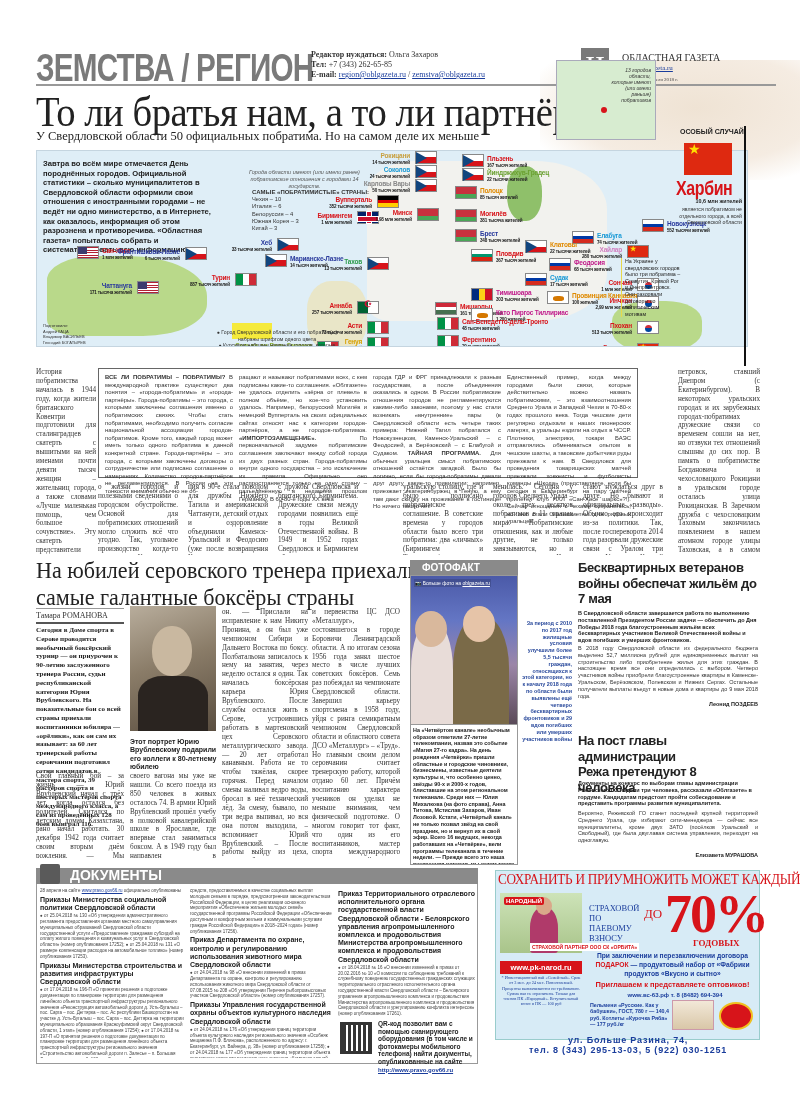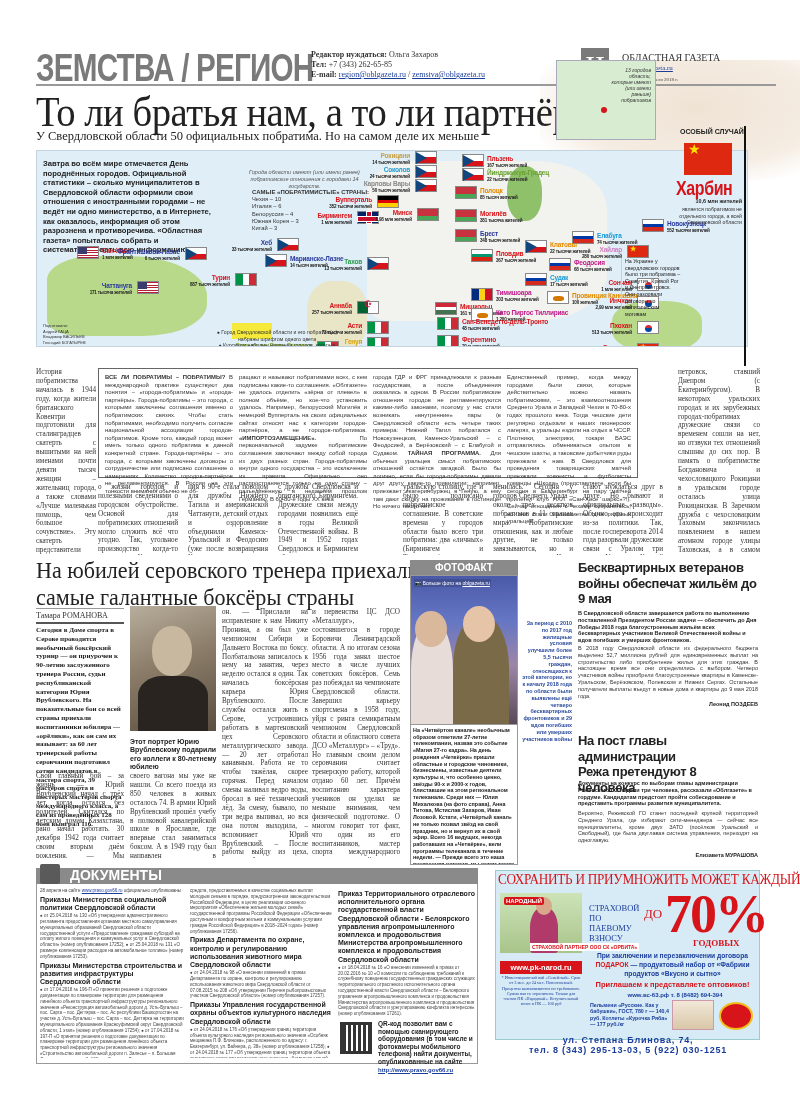--- a/index.html
+++ b/index.html
@@ -71,21 +71,21 @@
 .sbox .c{position:absolute;top:5px}
 
 #box-title{left:36px;top:557px;font-family:"Liberation Serif",serif;font-size:24px;line-height:27px;color:#222;transform:scaleX(0.92);transform-origin:left;white-space:nowrap}
 #author{left:36px;top:608px;width:88px;font-family:"Liberation Serif",serif;font-size:8px;color:#333;border-top:1px solid #999;border-bottom:2px solid #555;padding:2px 0}
 #lead{left:36px;top:626px;width:88px;font-family:"Liberation Serif",serif;font-weight:bold;font-size:7px;line-height:8.8px;color:#222}
 #portrait{left:130px;top:606px;width:86px;height:125px;background:linear-gradient(160deg,#b8ad9c 0%,#8a7c68 45%,#5a4e40 100%)}
 #portrait .face{position:absolute;left:22px;top:20px;width:40px;height:50px;border-radius:48%;background:#c9b8a0}
 #portrait .suit{position:absolute;left:8px;top:70px;width:70px;height:55px;border-radius:35% 35% 0 0;background:#2a2420}
 #portrait-cap{left:130px;top:738px;width:90px;font-size:7px;font-weight:bold;line-height:8.3px;color:#222}
 
-#photo-hdr{left:410px;top:560px;width:108px;height:15px;background:#8a8a8a;color:#fff;font-weight:bold;font-size:10px;line-height:15px;padding-left:25px}
+#photo-hdr{left:410px;top:560px;width:108px;height:15px;background:#8a8a8a;color:#fff;font-weight:bold;font-size:10px;line-height:15px;padding-left:12px}
 #photo-frame{left:410px;top:575px;width:108px;height:150px;border:1.5px solid #999;background:linear-gradient(180deg,#4b5aa8 0%,#6476c4 30%,#9c86a8 60%,#5a4a58 100%);overflow:hidden}
 #photo-frame .p1{position:absolute;left:0;top:45px;width:42px;height:110px;border-radius:45% 45% 0 0;background:#e8dcd8}
 #photo-frame .p2{position:absolute;left:42px;top:40px;width:56px;height:115px;border-radius:45% 45% 0 0;background:#7a6a48}
 #photo-frame .h1{position:absolute;left:4px;top:35px;width:32px;height:36px;border-radius:50%;background:#d9b89c}
 #photo-frame .h2{position:absolute;left:52px;top:30px;width:32px;height:36px;border-radius:50%;background:#e6c4a8}
 #photo-more{left:414px;top:579px;font-size:5px;color:#fff;background:rgba(0,0,0,0.15);padding:1px}
 #photo-cap{left:410px;top:725px;width:108px;border:1.5px solid #999;border-top:none;padding:2px;font-size:5.4px;font-weight:bold;line-height:6.7px;color:#222;height:140px;overflow:hidden}
 #stat-side{left:522px;top:620px;width:50px;font-size:5.4px;font-weight:bold;line-height:6.8px;color:#2a4a9c;text-align:right}
 
 .rt-title{position:absolute;font-size:13px;font-weight:bold;line-height:15.5px;color:#222;letter-spacing:-0.3px}
@@ -498,21 +498,21 @@
   <div class="p1"></div>
     <div class="p2"></div>
   <div class="h1"></div>
     <div class="h2"></div>
 </div>
 <div id="photo-more" class="abs">📷 <span>Больше фото на</span> <u>oblgazeta.ru</u></div>
 <div id="photo-cap" class="abs">На «Четвёртом канале» необычным образом отметили 27-летие телекомпании, назвав это событие «Магия 27-го кадра». На день рождения «Четвёрки» пришли областные и городские чиновники, бизнесмены, известные деятели культуры и, что особенно ценно, звёзды 90-х и 2000-х годов, блиставшие на этом региональном телеканале. Среди них — Юлия Михалкова (на фото справа), Анна Титова, Мстислав Захаров, Иван Лозовой. Кстати, «Четвёртый канал» не только позвал звёзд на свой праздник, но и вернул их в свой эфир. Всего 16 ведущих, некогда работавших на «Четвёрке», вели программы телеканала в течение недели. — Прежде всего это наша внутренняя история, мы хотим таким образом показать своё уважение к ведущим, которые сделали этот канал, — отмечает руководитель «Четвёрки» Элеонора Расулова (на фото слева). — Благодаря вкладу этих людей он дорос до 27-летнего возраста. Это — первое. А второе — так мы хотим отблагодарить и наших телезрителей, потому что они помнят их и любят</div>
 
 <div id="stat-side" class="abs">За период с 2010 по 2017 год жилищные условия улучшили более 5,5 тысячи граждан, относящихся к этой категории, но к началу 2018 года по области были выявлены ещё четверо бесквартирных фронтовиков и 29 вдов погибших или умерших участников войны</div>
 
-<div class="rt-title" style="left:578px;top:560px;width:180px">Бесквартирных ветеранов войны обеспечат жильём до 9 мая</div>
+<div class="rt-title" style="left:578px;top:560px;width:180px">Бесквартирных ветеранов войны обеспечат жильём до 7 мая</div>
 <div class="rt-lead" style="left:578px;top:610px;width:180px">В Свердловской области завершается работа по выполнению поставленной Президентом России задачи — обеспечить до Дня Победы 2018 года благоустроенным жильём всех бесквартирных участников Великой Отечественной войны и вдов погибших и умерших фронтовиков.</div>
 <div class="rt-body" style="left:578px;top:645px;width:180px">В 2018 году Свердловской области из федерального бюджета выделено 52,7 миллиона рублей для единовременных выплат на строительство либо приобретение жилья для этих граждан. В настоящее время все они определились с выбором. Четверо участников войны приобрели благоустроенные квартиры в Каменске-Уральском, Берёзовском, Полевском и Нижних Сергах. Остальные получатели выплаты въедут в новые дома и квартиры до 9 мая 2018 года.</div>
 <div class="rt-sign" style="left:578px;top:701px;width:180px">Леонид ПОЗДЕЕВ</div>
 
 <div class="rt-title" style="left:578px;top:733px;width:130px">На пост главы администрации Режа претендуют 8 человека</div>
 <div class="rt-lead" style="left:578px;top:780px;width:180px">Документы на конкурс по выборам главы администрации Режевского ГО подали три человека, рассказали «Облгазете» в гордуме. Кандидатам предстоит пройти собеседование и представить программы развития муниципалитета.</div>
 <div class="rt-body" style="left:578px;top:810px;width:180px">Вероятно, Режевской ГО станет последней крупной территорией Среднего Урала, где избирают сити-менеджера — сейчас все муниципалитеты, кроме двух ЗАТО (посёлков Уральский и Свободный), где была двуглавая система управления, переходят на одноглавую.</div>
 <div class="rt-sign" style="left:578px;top:852px;width:180px">Елизавета МУРАШОВА</div>
 
 <div id="doc-hdr" class="abs"></div>
@@ -556,15 +556,15 @@
 <div id="ad-do" class="abs">ДО</div>
 <div id="ad-pct" class="abs">70%</div>
 <div id="ad-yr" class="abs">ГОДОВЫХ</div>
 <div id="ad-offer" class="abs"><span>При заключении и перезаключении договора</span><br><span class="red">ПОДАРОК</span> <span>— продуктовый набор от «Фабрики продуктов «Вкусно и сытно»</span></div>
 <div id="ad-invite" class="abs">Приглашаем к представляете оптовиков!</div>
 <div id="ad-site" class="abs">www.вс-63.рф т. 8 (8482) 694-394</div>
 <div id="ad-menu" class="abs">Пельмени «Русские. Как у бабушки», ГОСТ, 780 г — 140,4 руб. Котлеты «Курочка Ряба» — 177 руб./кг</div>
 <div id="ad-pack" class="abs"></div>
 <div id="ad-logo" class="abs"></div>
 <div id="ad-addr" class="abs">
-    <div>ул. Степана Блинова, 74,</div>
+    <div>ул. Больше Разина, 74,</div>
     <div>тел. 8 (343) 295-13-03, 5 (922) 030-1251</div>
   </div>
 
 </body></html>

